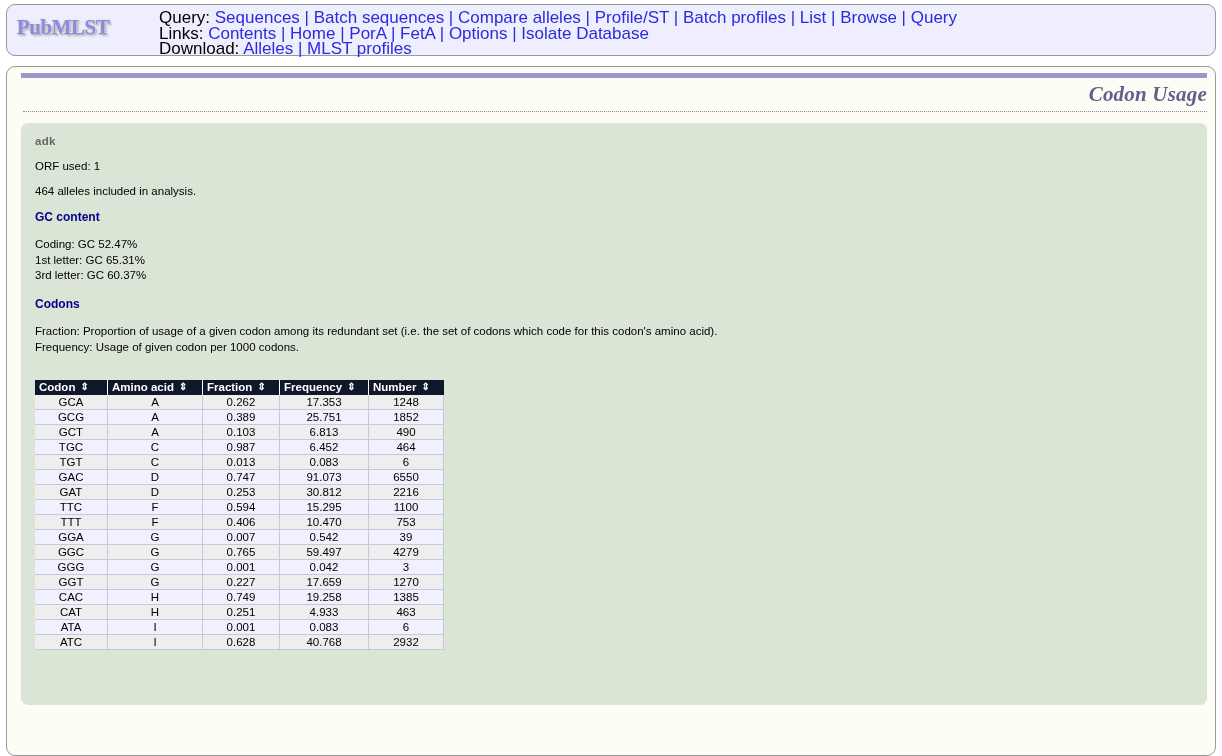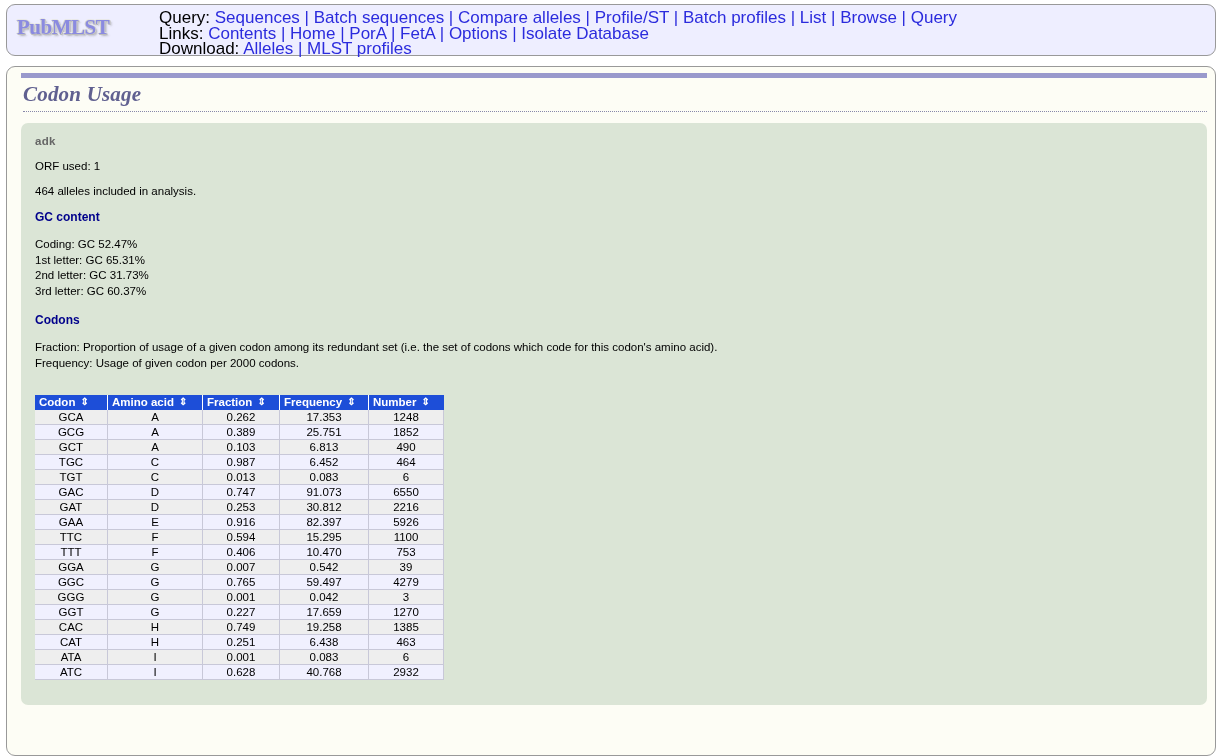--- a/index.html
+++ b/index.html
@@ -91,20 +91,21 @@
   #page-title {
     font-family: "Liberation Serif", serif;
     font-style: italic;
     font-weight: bold;
     font-size: 21px;
     color: #606090;
     letter-spacing: 0.2px;
     margin: 4px 0 3px 8px;
     padding-bottom: 4px;
     border-bottom: 1px dotted #8888aa;
+    text-align: right;
   }
 
   
   #results-box {
     margin: 11px 0 0 6px;
     background: #dbe5d6;
     border-radius: 7px;
     padding: 12px 14px 0 14px;
     height: 582px;
     box-sizing: border-box;
@@ -140,21 +141,21 @@
     margin: 0 0 24px 0;
   }
 
   
   table.codon {
     border-collapse: collapse;
     font-size: 11.5px;
     margin-left: 0;
   }
   table.codon thead th {
-    background: #1d4ed8;
+    background: #0f172a;
     color: #ffffff;
     font-weight: bold;
     text-align: left;
     padding: 1px 4px 2px 4px;
     border-right: 1px solid #ffffff;
     white-space: nowrap;
     font-size: 11.5px;
   }
   table.codon thead th:last-child { border-right: none; }
   .sort-icon {
@@ -215,29 +216,28 @@
 
     <div class="locus-name">adk</div>
     <div class="plain-line">ORF used: 1</div>
     <div class="plain-line">464 alleles included in analysis.</div>
 
     <h2 class="section">GC content</h2>
 
     <div class="gc-block">
       <div>Coding: GC 52.47%</div>
       <div>1st letter: GC 65.31%</div>
-      <div>2nd letter: GC 31.73%</div>
       <div>3rd letter: GC 60.37%</div>
     </div>
 
     <h2 class="section">Codons</h2>
 
     <div class="legend-block">
       <div>Fraction: Proportion of usage of a given codon among its redundant set (i.e. the set of codons which code for this codon's amino acid).</div>
-      <div>Frequency: Usage of given codon per 2000 codons.</div>
+      <div>Frequency: Usage of given codon per 1000 codons.</div>
     </div>
 
     <table class="codon">
       <thead>
         <tr>
           <th class="col-codon">
             <span>Codon</span><span class="sort-icon">⇕</span>
           </th>
           <th class="col-amino">
             <span>Amino acid</span><span class="sort-icon">⇕</span>
@@ -297,27 +297,20 @@
             <td class="col-num">6550</td>
           </tr>
           <tr>
             <td class="col-codon">GAT</td>
             <td class="col-amino">D</td>
             <td class="col-frac">0.253</td>
             <td class="col-freq">30.812</td>
             <td class="col-num">2216</td>
           </tr>
           <tr>
-            <td class="col-codon">GAA</td>
-            <td class="col-amino">E</td>
-            <td class="col-frac">0.916</td>
-            <td class="col-freq">82.397</td>
-            <td class="col-num">5926</td>
-          </tr>
-          <tr>
             <td class="col-codon">TTC</td>
             <td class="col-amino">F</td>
             <td class="col-frac">0.594</td>
             <td class="col-freq">15.295</td>
             <td class="col-num">1100</td>
           </tr>
           <tr>
             <td class="col-codon">TTT</td>
             <td class="col-amino">F</td>
             <td class="col-frac">0.406</td>
@@ -356,21 +349,21 @@
             <td class="col-codon">CAC</td>
             <td class="col-amino">H</td>
             <td class="col-frac">0.749</td>
             <td class="col-freq">19.258</td>
             <td class="col-num">1385</td>
           </tr>
           <tr>
             <td class="col-codon">CAT</td>
             <td class="col-amino">H</td>
             <td class="col-frac">0.251</td>
-            <td class="col-freq">6.438</td>
+            <td class="col-freq">4.933</td>
             <td class="col-num">463</td>
           </tr>
           <tr>
             <td class="col-codon">ATA</td>
             <td class="col-amino">I</td>
             <td class="col-frac">0.001</td>
             <td class="col-freq">0.083</td>
             <td class="col-num">6</td>
           </tr>
           <tr>

